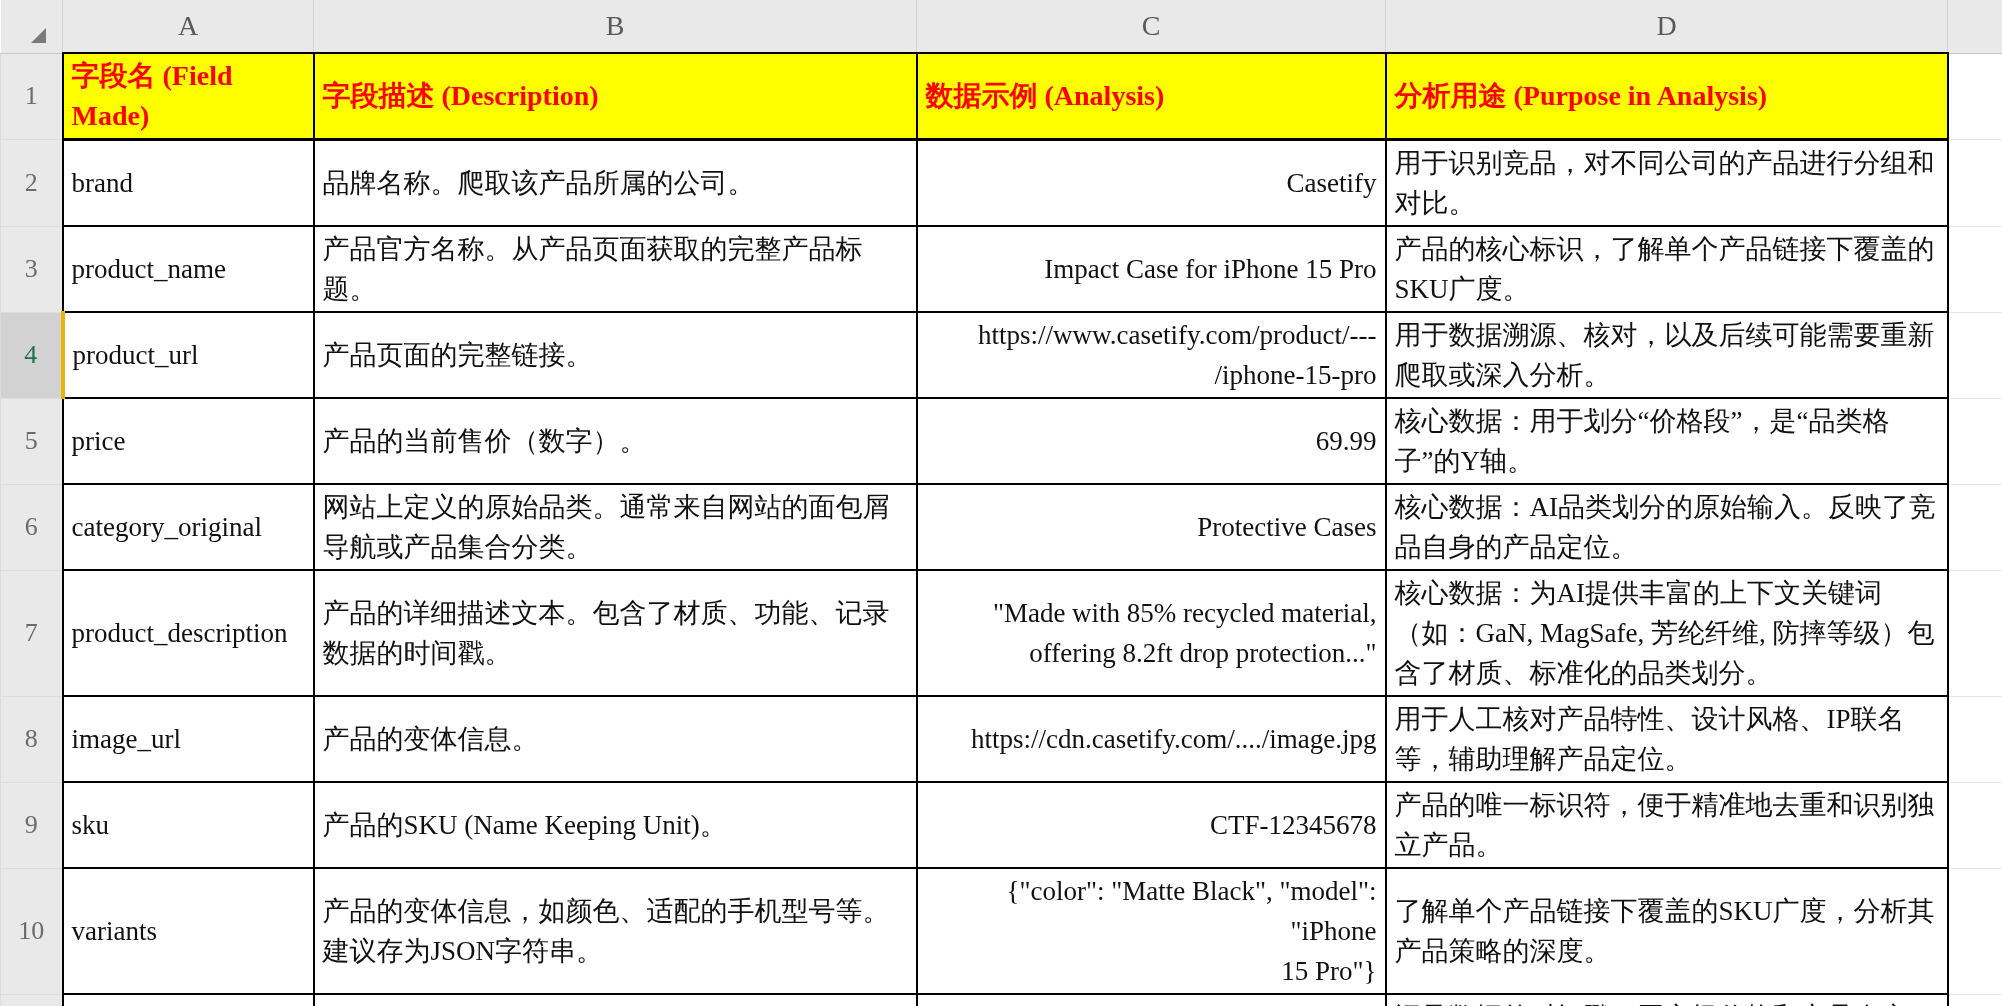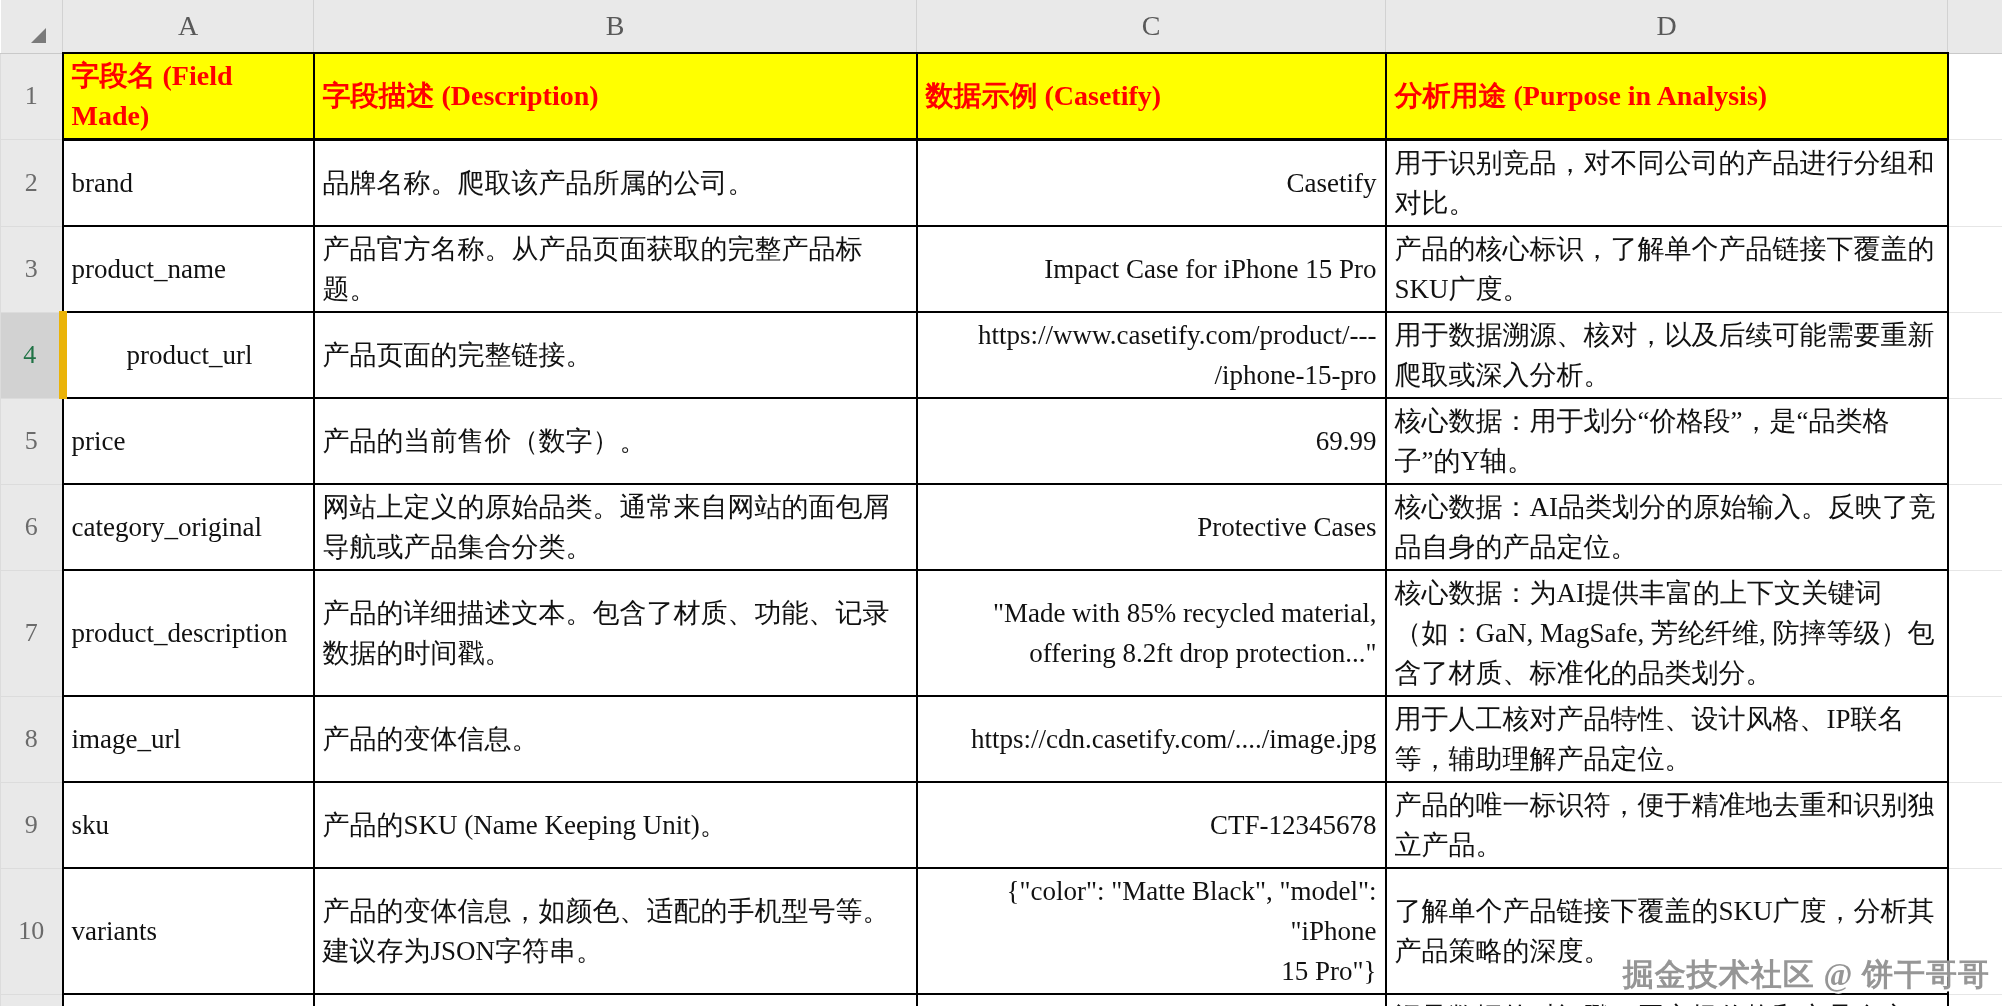--- a/index.html
+++ b/index.html
@@ -38,21 +38,21 @@
     vertical-align:middle;
     padding:2px 8px;
     background:#fff;
   }
   tr.hdr .cell{
     background:#FFFF00;color:#FF0000;font-weight:bold;
     font-size:28px;border-bottom:3px solid #000;
   }
   .field{white-space:nowrap;}
   .example{white-space:pre-wrap;text-align:right;}
-  .active{border-left:8px solid #eab308;text-align:center;}
+  .active{border-left:4px solid #eab308;}
   .edge{
     border-top:1px solid #E6E6E6;border-bottom:1px solid #E6E6E6;
     border-right:0;background:#fff;
   }
 
   
   .watermark{
     position:absolute;top:954px;right:12px;
     font-size:31px;font-weight:bold;
     color:#969696;
@@ -86,21 +86,21 @@
     <th class="colhdr">B</th>
     <th class="colhdr">C</th>
     <th class="colhdr">D</th>
     <th class="colhdr"></th>
   </tr>
 
   <tr class="hdr" style="height:47px">
     <td class="rowhdr">1</td>
     <td class="cell">字段名 (Field Made)</td>
     <td class="cell">字段描述 (Description)</td>
-    <td class="cell">数据示例 (Casetify)</td>
+    <td class="cell">数据示例 (Analysis)</td>
     <td class="cell">分析用途 (Purpose in Analysis)</td>
     <td class="edge"></td>
   </tr>
 
   <tr style="height:83px">
     <td class="rowhdr">2</td>
     <td class="cell field">brand</td>
     <td class="cell">品牌名称。爬取该产品所属的公司。</td>
     <td class="cell example">Casetify</td>
     <td class="cell">用于识别竞品，对不同公司的产品进行分组和对比。</td>
@@ -187,14 +187,13 @@
     <td class="cell field">scraping_date</td>
     <td class="cell">本条数据的爬取日期。</td>
     <td class="cell example">2025/7/12</td>
     <td class="cell">记录数据的时间戳。因市场价格和产品会变动，这对于数据管理至关重要。</td>
     <td class="edge"></td>
   </tr>
 
 </tbody>
     </table>
 
-<div class="watermark">掘金技术社区 @ 饼干哥哥</div>
 </div>
 
 </body></html>

